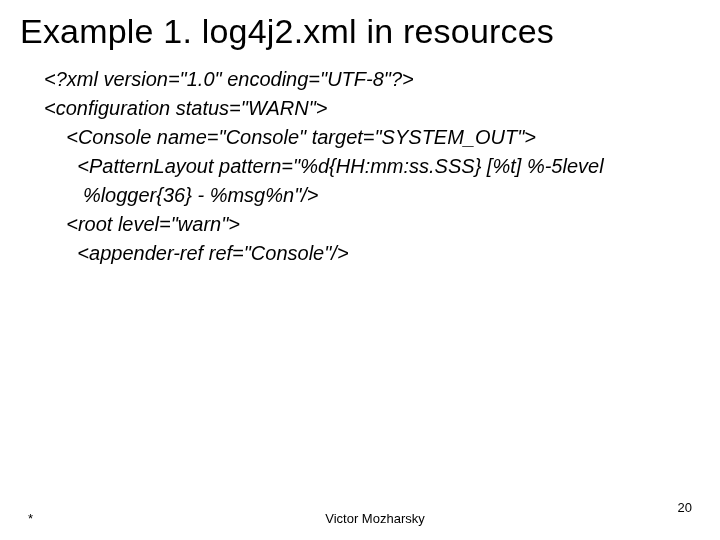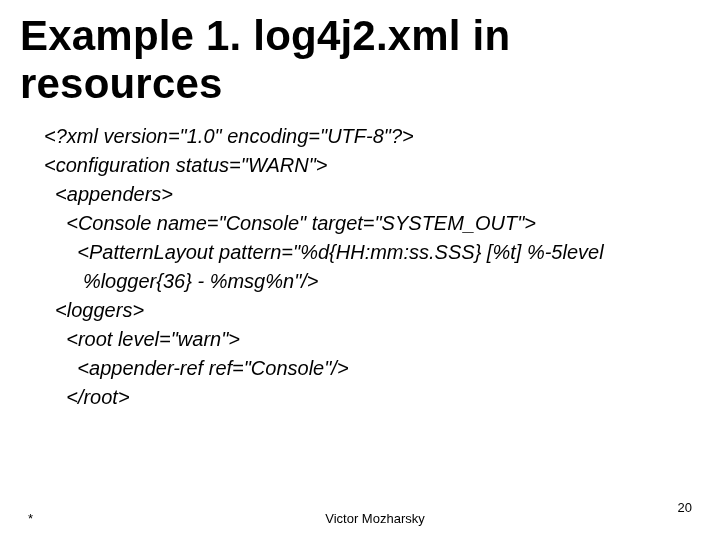--- a/index.html
+++ b/index.html
@@ -12,22 +12,22 @@
     color: #000;
     overflow: hidden;
   }
   .slide {
     position: relative;
     width: 720px;
     height: 540px;
     box-sizing: border-box;
   }
   .title {
-    font-size: 42px;
-    font-weight: 700;
+    font-size: 34px;
+    font-weight: 400;
     padding: 12px 20px 0 20px;
     letter-spacing: 0.2px;
   }
   .body {
     padding: 14px 0 0 44px;
     font-size: 20px;
     line-height: 1.45;
     font-style: italic;
     color: #000;
   }
@@ -62,28 +62,25 @@
 </head>
 <body>
 
 <div class="slide">
 
   <div class="title">Example 1. log4j2.xml in resources</div>
 
   <div class="body">
     <div class="ln">&lt;?xml version="1.0" encoding="UTF-8"?&gt;</div>
     <div class="ln">&lt;configuration status="WARN"&gt;</div>
-    <div class="ln">  &lt;appenders&gt;</div>
     <div class="ln">    &lt;Console name="Console" target="SYSTEM_OUT"&gt;</div>
     <div class="ln">      &lt;PatternLayout pattern="%d{HH:mm:ss.SSS} [%t] %-5level</div>
     <div class="ln">       %logger{36} - %msg%n"/&gt;</div>
-    <div class="ln">  &lt;loggers&gt;</div>
     <div class="ln">    &lt;root level="warn"&gt;</div>
     <div class="ln">      &lt;appender-ref ref="Console"/&gt;</div>
-    <div class="ln">    &lt;/root&gt;</div>
   </div>
 
   <div class="footer">
     <div class="left">*</div>
     <div class="center">Victor Mozharsky</div>
     <div class="right">20</div>
   </div>
 
 </div>
 

